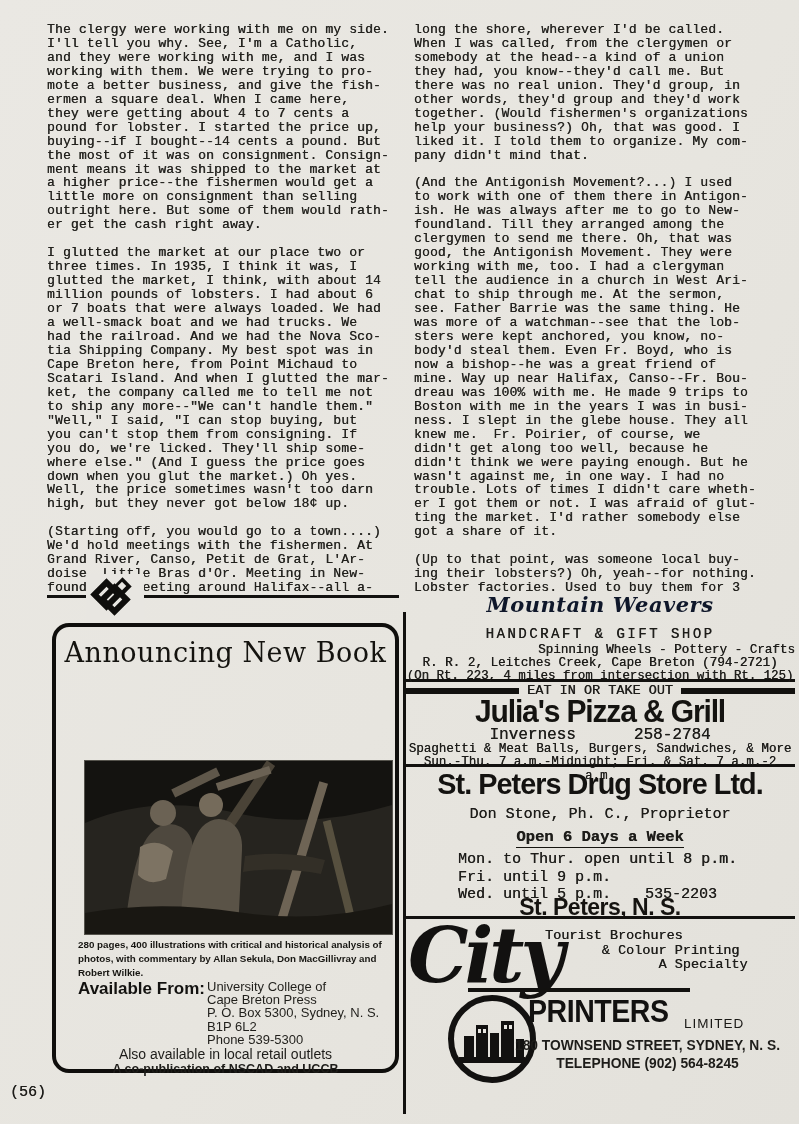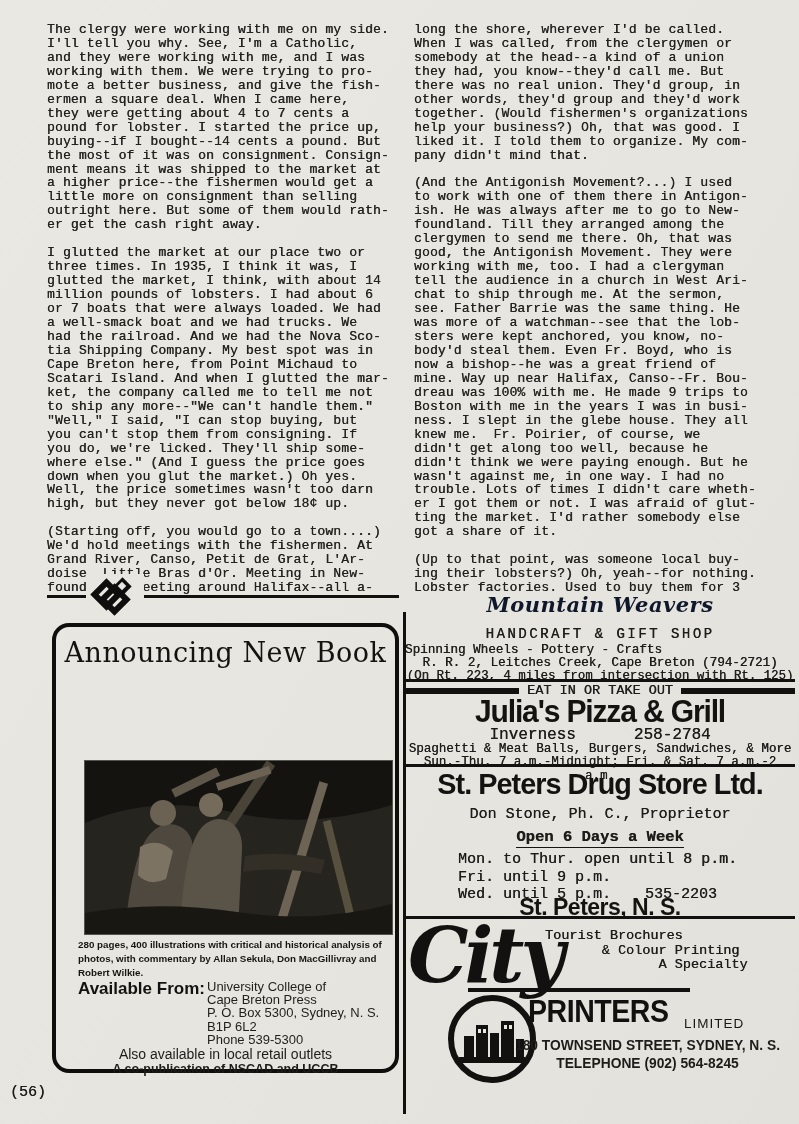--- a/index.html
+++ b/index.html
@@ -54,21 +54,21 @@
     white-space:pre-line; color:#201f1b; }
   #book-note1 { top:419px; left:0; width:100%; text-align:center; font-size:14px; }
   #book-note2 { top:435px; left:0; width:100%; text-align:center; font-size:12.5px; font-weight:bold; }
 
   
   #mw-name { left:405px; top:592px; width:390px; text-align:center;
     font-family:"DejaVu Serif",serif; font-style:italic; font-weight:bold;
     font-size:21px; letter-spacing:.5px; color:#0f172a; }
   #mw-tagline { left:405px; top:626px; width:390px; text-align:center;
     font-size:14px; letter-spacing:2.5px; }
-  #mw-products { left:405px; top:643px; width:390px; text-align:left; font-size:12.6px; }
+  #mw-products { left:405px; top:643px; width:390px; text-align:right; font-size:12.6px; }
   #mw-address { left:405px; top:656px; width:390px; text-align:center; font-size:12.6px; }
   #mw-directions { left:405px; top:669px; width:390px; text-align:center; font-size:12.4px; }
 
   
   #julia-banner { left:405px; top:683px; width:390px; display:flex; align-items:center; gap:8px; }
   #julia-banner .bar { flex:1; height:6px; background:#12110f; }
   #julia-banner .txt { font-size:13.5px; white-space:nowrap; }
   #julia-name { left:405px; top:694px; width:390px; text-align:center;
     font-size:31px; font-weight:bold; letter-spacing:-1.2px; color:#141310;
     transform:scaleX(.97); }

